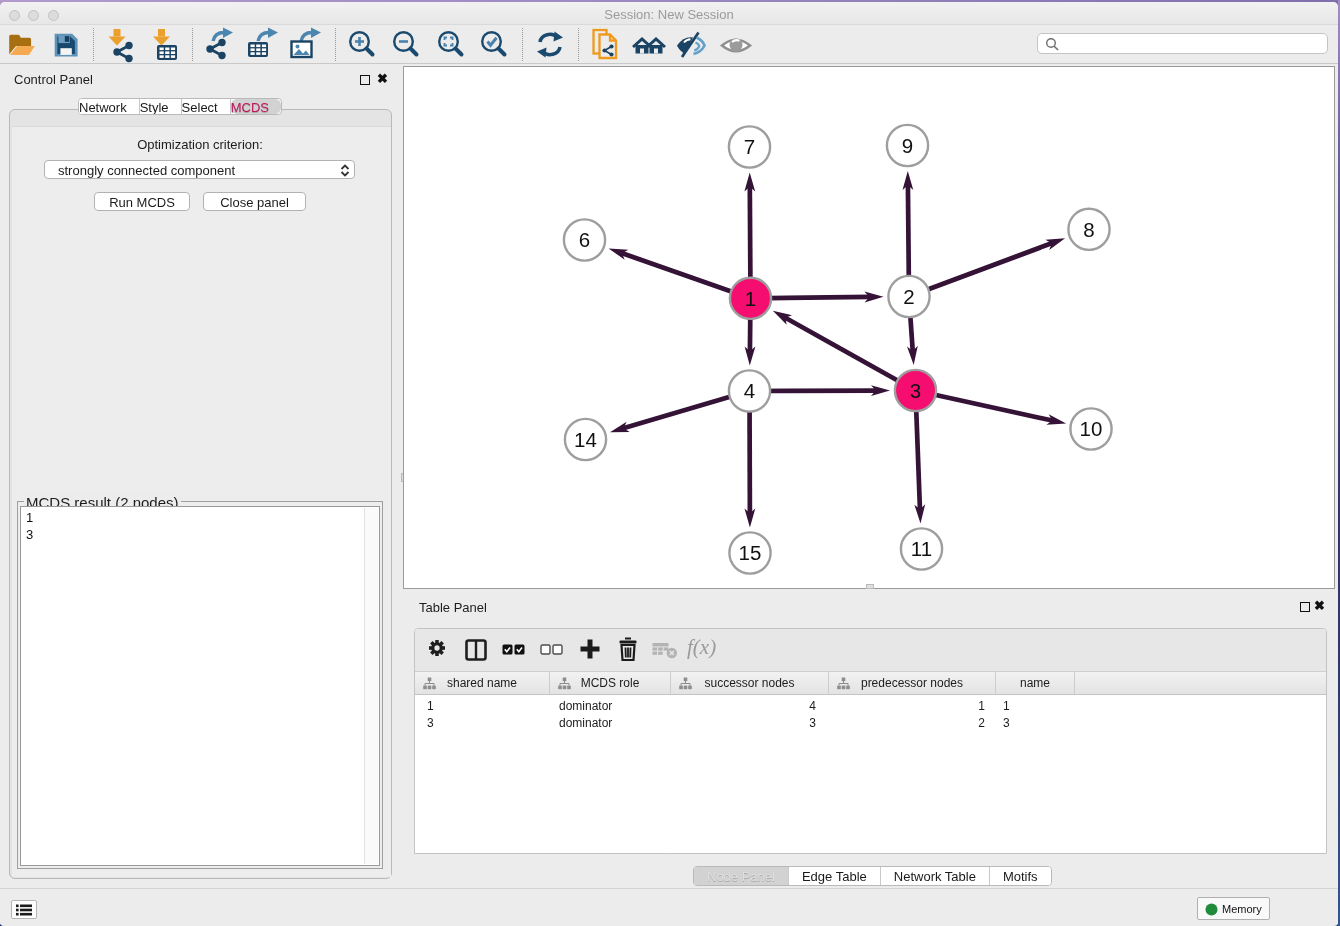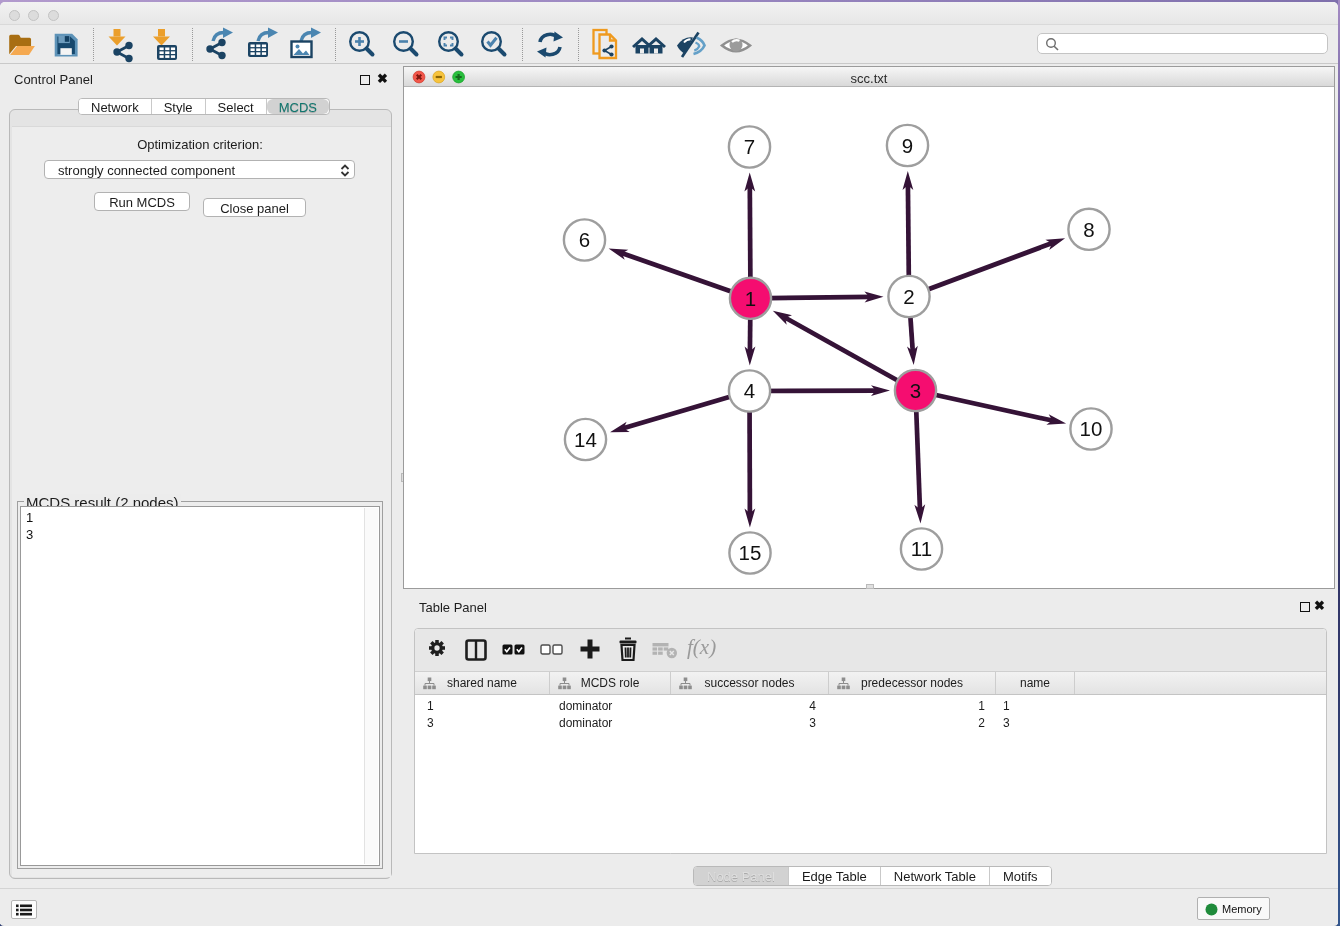--- a/index.html
+++ b/index.html
@@ -25,23 +25,23 @@
 .tbsep { position:absolute; top:3px; height:33px; width:0; border-left:1px dotted #999; }
 .ticon { position:absolute; top:1px; }
 #search { position:absolute; left:1037px; top:8px; width:291px; height:21px;
   background:#fff; border:1px solid #c4c4c4; border-radius:5px; }
 
 #cp-title { position:absolute; left:14px; top:72px; font-size:13px; color:#1e1e1e; }
 .wbtn-sq { position:absolute; width:10px; height:10px; border:1.6px solid #111; }
 .wbtn-x { position:absolute; font-size:13px; font-weight:bold; color:#111; }
 #cptabs { position:absolute; left:78px; top:98px; height:17px; display:flex;
   border:1px solid #b9b9b9; border-radius:4px; overflow:hidden; background:#fff; }
-.cptab { font-size:13px; color:#1a1a1a; padding:1px 12px 0 12px; border-right:1px solid #c9c9c9;
+.cptab { font-size:13px; color:#1a1a1a; padding:1px 12px 0 0; border-right:1px solid #c9c9c9;
   background:#fff; white-space:nowrap; }
-.cptab.sel { background:#d2d2d2; color:#0f766e; text-shadow:0 1px 0 #aaa; border-right:none;border-radius:6px; }
+.cptab.sel { background:#d2d2d2; color:#be185d; text-shadow:0 1px 0 #aaa; border-right:none;border-radius:6px; }
 #cppane { position:absolute; left:9px; top:109px; width:383px; height:770px;
   background:#e4e4e4; border:1px solid #b9b9b9; border-radius:6px; }
 #cppane-inner { position:absolute; left:2px; top:16px; width:379px; height:751px;
   background:#ededed; border-top:1px solid #d9d9d9; }
 #optlabel { position:absolute; left:0; top:137px; width:400px; text-align:center;
   font-size:13px; color:#1c1c1c; }
 #combo { position:absolute; left:44px; top:160px; width:311px; height:19px;
   background:#fff; border:1px solid #b2b2b2; border-radius:4px; font-size:13px; color:#1c1c1c;text-align:right; }
 #combo span.txt { position:absolute; left:13px; top:2px; }
 .btn { position:absolute; height:19px; background:#fff; border:1px solid #b2b2b2;
@@ -93,20 +93,21 @@
 .cptab,.btab { opacity:0.999; }
 </style>
 </head>
 <body>
 <div id="wallR"></div>
 <div id="win"></div>
 <div id="titlebar">
   <div class="tl" style="left:9px;"></div>
   <div class="tl" style="left:28px;"></div>
   <div class="tl" style="left:48px;"></div>
+  <div id="title">Session: New Session</div>
 </div>
 <div id="toolbar">
   <div class="tbsep" style="left:93px;"></div>
   <div class="tbsep" style="left:192px;"></div>
   <div class="tbsep" style="left:335px;"></div>
   <div class="tbsep" style="left:522px;"></div>
   <div class="tbsep" style="left:578px;"></div>
 
   <svg class="ticon" style="left:4px;" width="36" height="38" viewBox="0 0 36 38">
     <path d="M5.2 28.3 V10.2 q0-1.5 1.5-1.5 h7.3 q1.2 0 1.7 1 l1.05 2 h8.8 q1.5 0 1.5 1.5 v6.7 H12 z" fill="#a86e12"></path>
@@ -284,43 +285,32 @@
 </div>
 <div id="optlabel">Optimization criterion:</div>
 <div id="combo">
     <span class="txt">strongly connected component</span>
   <svg style="position:absolute;right:4px;top:3px;" width="10" height="13" viewBox="0 0 10 13">
     <path d="M1.5 5 L5 1.5 L8.5 5" fill="none" stroke="#333" stroke-width="1.8"></path>
     <path d="M1.5 8 L5 11.5 L8.5 8" fill="none" stroke="#333" stroke-width="1.8"></path>
   </svg>
 </div>
 <div class="btn" style="left:94px; top:192px; width:96px;">Run MCDS</div>
-<div class="btn" style="left:203px; top:192px; width:103px;margin-top:6px;">Close panel</div>
+<div class="btn" style="left:203px; top:192px; width:103px;">Close panel</div>
 <div id="fieldset"></div>
 <div id="legend">MCDS result (2 nodes)</div>
 <div id="mcdsbox">
   <div class="item" style="padding-top:3px;">1</div>
   <div class="item">3</div>
   <div id="mcds-sb"></div>
 </div>
 
 <div class="abs" style="left:401px; top:473px; width:6px; height:9px; background:#ddd; border:1px solid #b9b9b9;"></div>
 
 <div id="netwin">
-  <div id="nettitle">
-    <svg style="position:absolute;left:8px;top:3px;" width="56" height="14" viewBox="0 0 56 14">
-      <circle cx="7" cy="7" r="5.9" fill="#f2564a" stroke="#d24335" stroke-width="0.8"></circle>
-      <path d="M4.7 4.7 l4.6 4.6 M9.3 4.7 l-4.6 4.6" stroke="#7c150d" stroke-width="2"></path>
-      <circle cx="26.8" cy="7" r="5.9" fill="#f7c33c" stroke="#dca92a" stroke-width="0.8"></circle>
-      <path d="M23.7 7 h6.2" stroke="#8a6505" stroke-width="2.2"></path>
-      <circle cx="46.6" cy="7" r="5.9" fill="#28bf3d" stroke="#1da32f" stroke-width="0.8"></circle>
-      <path d="M43.5 7 h6.2 M46.6 3.9 v6.2" stroke="#14691d" stroke-width="2.2"></path>
-    </svg>
-    <div id="nettitletext">scc.txt</div>
-  </div>
   <svg id="graph" style="position:absolute; left:0; top:21px; transform:translateZ(0);" width="930" height="501" viewBox="404 87 930 501">
     <g stroke="#351337" stroke-width="4.7">
       <line x1="750.5" y1="297.3" x2="749.8" y2="184.5"></line>
       <line x1="750.5" y1="297.3" x2="620.8" y2="251.8"></line>
       <line x1="750.5" y1="297.3" x2="870.5" y2="295.9"></line>
       <line x1="750.5" y1="297.3" x2="749.9" y2="351.5"></line>
       <line x1="909.0" y1="295.5" x2="907.9" y2="183.0"></line>
       <line x1="909.0" y1="295.5" x2="1052.9" y2="241.8"></line>
       <line x1="909.0" y1="295.5" x2="912.8" y2="351.1"></line>
       <line x1="915.5" y1="389.5" x2="784.1" y2="316.1"></line>

